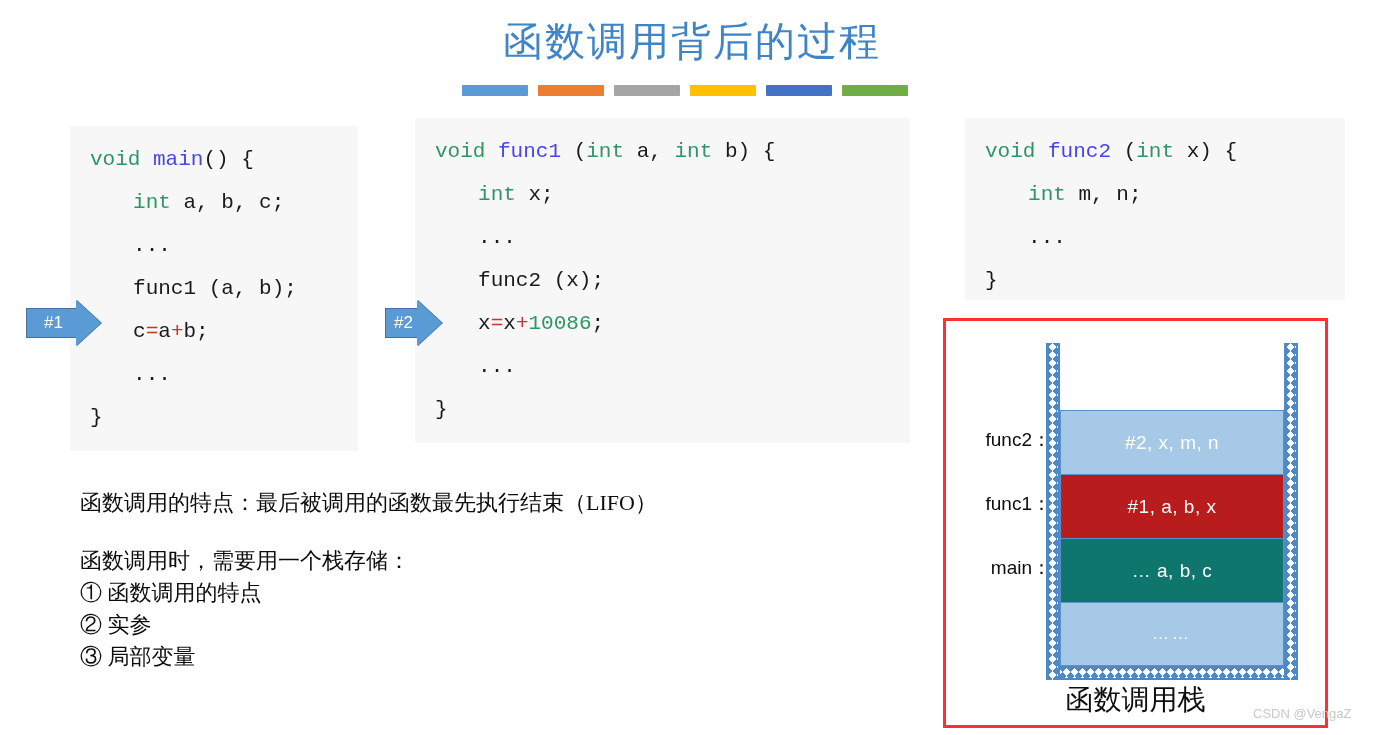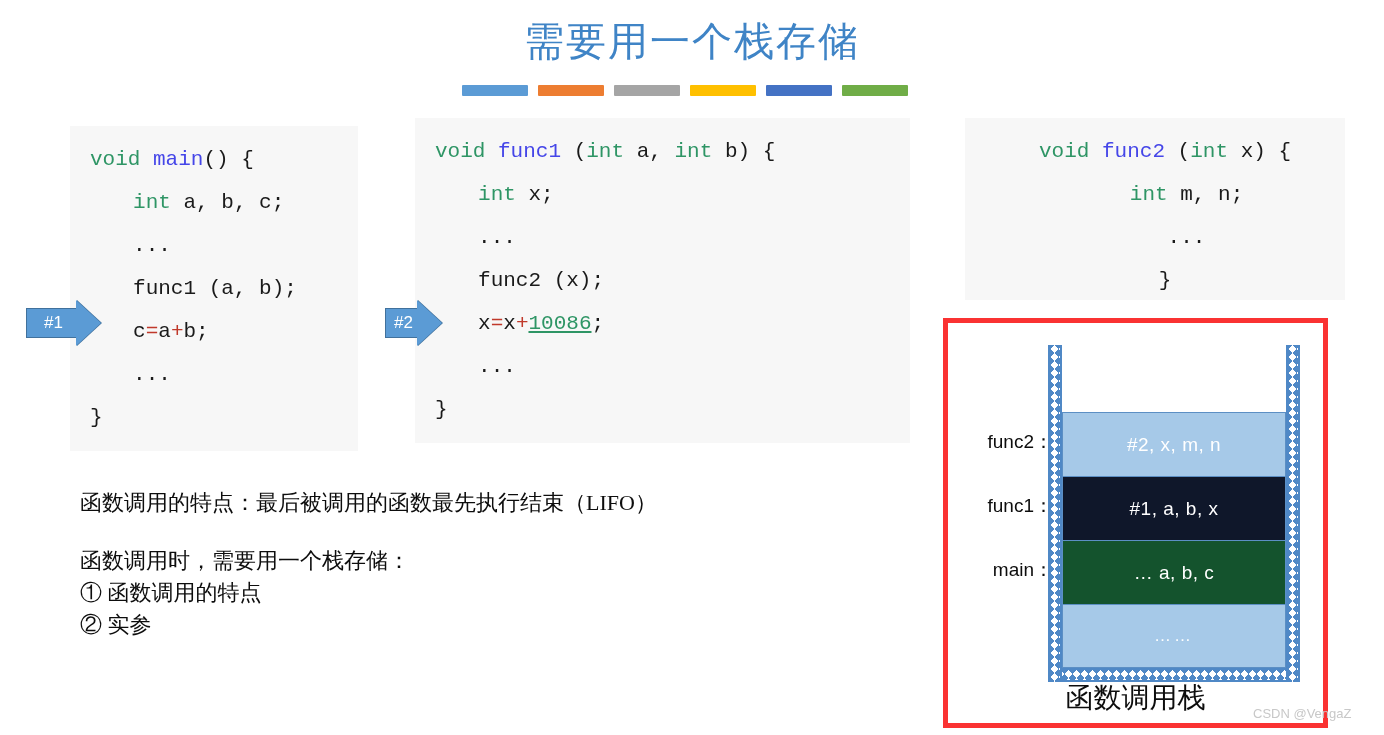--- a/index.html
+++ b/index.html
@@ -52,26 +52,26 @@
     background: #f7f7f7;
     font-family: "Liberation Mono", "DejaVu Sans Mono", monospace;
     font-size: 21px;
     line-height: 43px;
     color: #1a1a1a;
     white-space: pre;
     box-sizing: border-box;
   }
   #code-main   { left: 70px;  top: 126px; width: 288px; height: 325px; padding: 12px 0 0 20px; }
   #code-func1  { left: 415px; top: 118px; width: 495px; height: 325px; padding: 12px 0 0 20px; }
-  #code-func2  { left: 965px; top: 118px; width: 380px; height: 182px; padding: 12px 0 0 20px; text-align: center; }
+  #code-func2  { left: 965px; top: 118px; width: 380px; height: 182px; padding: 12px 0 0 20px; }
 
   .kw   { color: #2e9565; }          
   .fn   { color: #4546e8; }          
   .op   { color: #c0392b; }          
-  .num  { color: #2e9565; text-decoration: underline; }          
+  .num  { color: #2e9565; }          
   .code-line { display: block; height: 43px; }
   .indent { padding-left: 2.05em; }
 
   
   .step-arrow {
     position: absolute;
     height: 46px;
     display: flex;
     align-items: center;
   }
@@ -116,21 +116,21 @@
   #notes .note-line { line-height: 32px; white-space: nowrap; }
   #notes .gap { height: 26px; }
 
   
   #stack-panel {
     position: absolute;
     left: 943px;
     top: 318px;
     width: 385px;
     height: 410px;
-    border: 5px solid #7f1d1d;
+    border: 3px solid #7f1d1d;
     box-sizing: border-box;
     background: #ffffff;
   }
 
   
   .stack-label {
     position: absolute;
     right: 0;
     width: 90px;
     text-align: right;
@@ -234,21 +234,21 @@
     top: 706px;
     font-size: 13px;
     color: #c8c8c8;
     font-family: "Liberation Sans", "DejaVu Sans", sans-serif;
     white-space: nowrap;
   }
 </style>
 </head>
 <body>
 
-<div id="slide-title">需要用一个栈存储</div>
+<div id="slide-title">函数调用背后的过程</div>
 
 <div id="accent-bars">
   <div class="bar" style="background: rgb(91, 155, 213);"></div>
   <div class="bar" style="background: rgb(237, 125, 49);"></div>
   <div class="bar" style="background: rgb(165, 165, 165);"></div>
   <div class="bar" style="background: rgb(255, 192, 0);"></div>
   <div class="bar" style="background: rgb(68, 114, 196);"></div>
   <div class="bar" style="background: rgb(112, 173, 71);"></div>
 </div>
 
@@ -264,39 +264,40 @@
   <div class="arrow-body">#2</div>
   <div class="arrow-head"></div>
 </div>
 
 <div id="notes">
   <div class="note-line">函数调用的特点：最后被调用的函数最先执行结束（LIFO）</div>
   <div class="gap"></div>
   <div class="note-line">函数调用时，需要用一个栈存储：</div>
   <div class="note-line">① 函数调用的特点</div>
   <div class="note-line">② 实参</div>
+  <div class="note-line">③ 局部变量</div>
 </div>
 
 <div id="stack-panel" style="border-color: rgb(250, 50, 50);">
 
   <div id="stack-labels">
     <div class="stack-label" style="top:106px;">func2：</div>
     <div class="stack-label" style="top:170px;">func1：</div>
     <div class="stack-label" style="top:234px;">main：</div>
   </div>
 
   <div id="stack-container">
     <div class="stack-wall" id="stack-wall-left"></div>
     <div class="stack-wall" id="stack-wall-right"></div>
     <div id="stack-wall-bottom"></div>
 
     <div id="stack-frames">
       <div class="stack-cell" style="background: rgb(166, 201, 232);">#2, x, m, n</div>
-      <div class="stack-cell" style="background: #0f172a;">#1, a, b, x</div>
-      <div class="stack-cell" style="background: #14532d;">… a, b, c</div>
+      <div class="stack-cell" style="background: #b91c1c;">#1, a, b, x</div>
+      <div class="stack-cell" style="background: #0f766e;">… a, b, c</div>
       <div class="stack-cell filler" style="background: rgb(166, 201, 232);">……</div>
     </div>
   </div>
 
   <div id="stack-caption">函数调用栈</div>
 </div>
 
 <div id="watermark">CSDN @VengaZ</div>
 
 </body></html>

